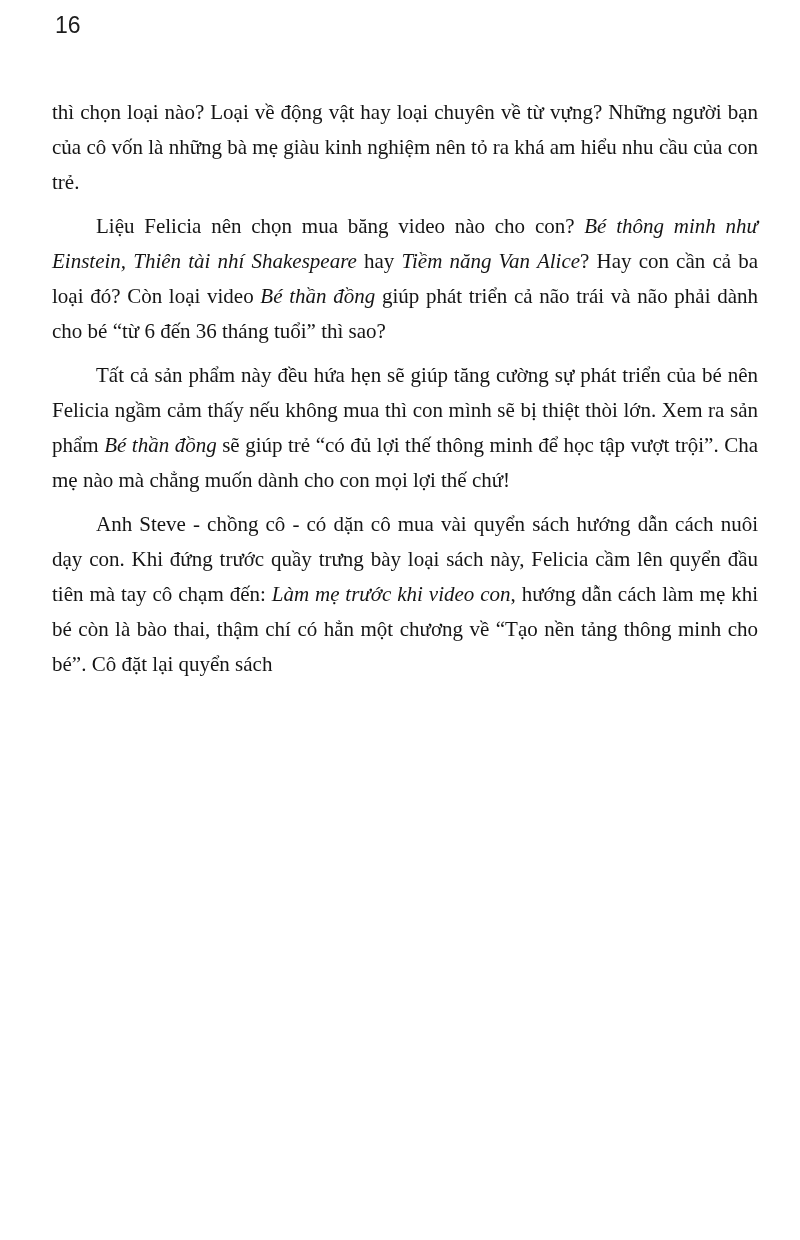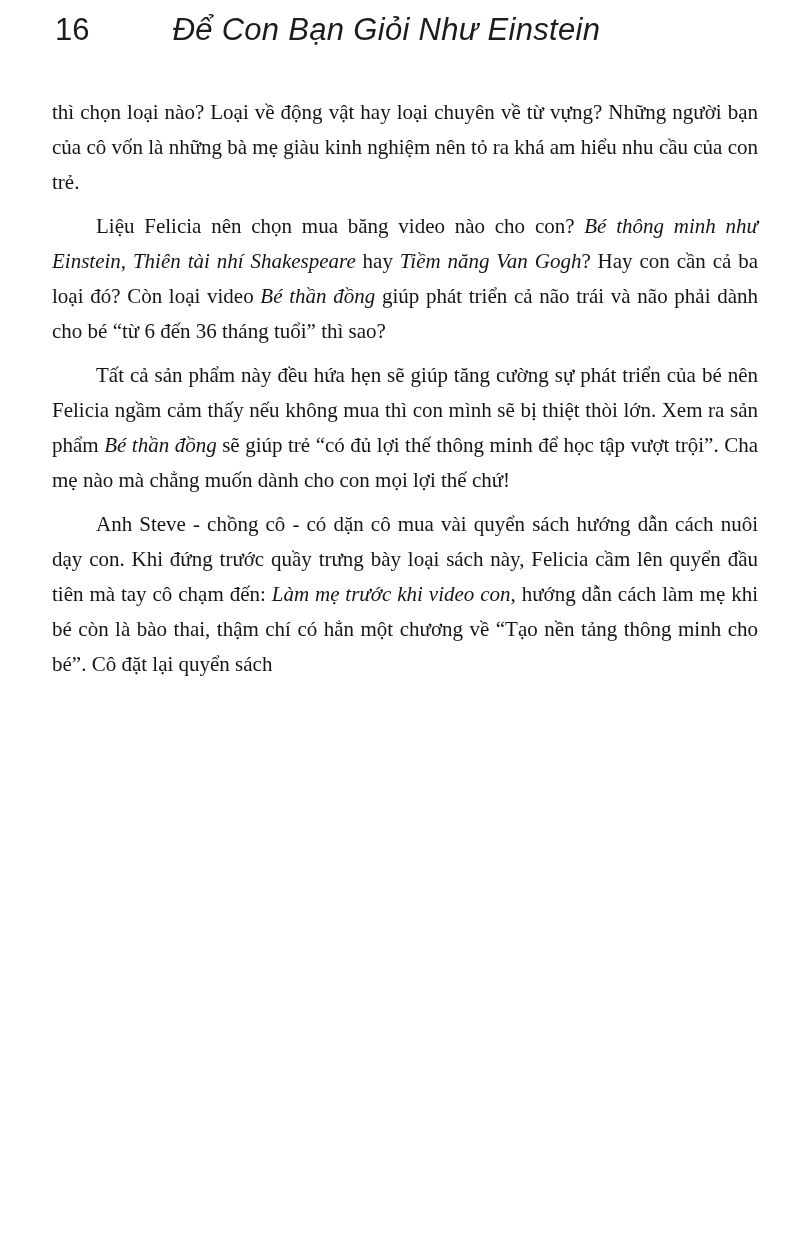--- a/index.html
+++ b/index.html
@@ -15,23 +15,22 @@
     overflow: hidden;
   }
   .page-header {
     position: absolute;
     top: 12px;
     left: 55px;
     right: 45px;
     display: flex;
     align-items: baseline;
     font-family: "Liberation Sans", sans-serif;
-    font-size: 31px;
+    font-size: 23px;
     color: #1c1c1c;
-    gap: 28px;
   }
   .page-number {
     font-style: normal;
     flex: 0 0 auto;
   }
   .running-title {
     font-style: italic;
     margin-left: 55px;
     letter-spacing: 0.3px;
   }
@@ -56,22 +55,21 @@
   .body-text em {
     font-style: italic;
   }
 </style>
 </head>
 <body>
 
 <div class="page">
   <header class="page-header">
     <span class="page-number">16</span>
-    <span class="running-title">Để Con Bạn Giỏi Như Einstein</span>
   </header>
 
   <main class="body-text" id="body-text">
       <p class="no-indent"><span>thì chọn loại nào? Loại về động vật hay loại chuyên về từ vựng? Những người bạn của cô vốn là những bà mẹ giàu kinh nghiệm nên tỏ ra khá am hiểu nhu cầu của con trẻ.</span></p>
-      <p><span>Liệu Felicia nên chọn mua băng video nào cho con? </span><em>Bé thông minh như Einstein, Thiên tài nhí Shakespeare</em><span> hay </span><em>Tiềm năng Van Gogh</em><span>? Hay con cần cả ba loại đó? Còn loại video </span><em>Bé thần đồng</em><span> giúp phát triển cả não trái và não phải dành cho bé “từ 6 đến 36 tháng tuổi” thì sao?</span></p>
+      <p><span>Liệu Felicia nên chọn mua băng video nào cho con? </span><em>Bé thông minh như Einstein, Thiên tài nhí Shakespeare</em><span> hay </span><em>Tiềm năng Van Alice</em><span>? Hay con cần cả ba loại đó? Còn loại video </span><em>Bé thần đồng</em><span> giúp phát triển cả não trái và não phải dành cho bé “từ 6 đến 36 tháng tuổi” thì sao?</span></p>
       <p><span>Tất cả sản phẩm này đều hứa hẹn sẽ giúp tăng cường sự phát triển của bé nên Felicia ngầm cảm thấy nếu không mua thì con mình sẽ bị thiệt thòi lớn. Xem ra sản phẩm </span><em>Bé thần đồng</em><span> sẽ giúp trẻ “có đủ lợi thế thông minh để học tập vượt trội”. Cha mẹ nào mà chẳng muốn dành cho con mọi lợi thế chứ!</span></p>
       <p><span>Anh Steve - chồng cô - có dặn cô mua vài quyển sách hướng dẫn cách nuôi dạy con. Khi đứng trước quầy trưng bày loại sách này, Felicia cầm lên quyển đầu tiên mà tay cô chạm đến: </span><em>Làm mẹ trước khi video con</em><span>, hướng dẫn cách làm mẹ khi bé còn là bào thai, thậm chí có hẳn một chương về “Tạo nền tảng thông minh cho bé”. Cô đặt lại quyển sách</span></p>
     </main>
 </div>
 
 </body></html>

